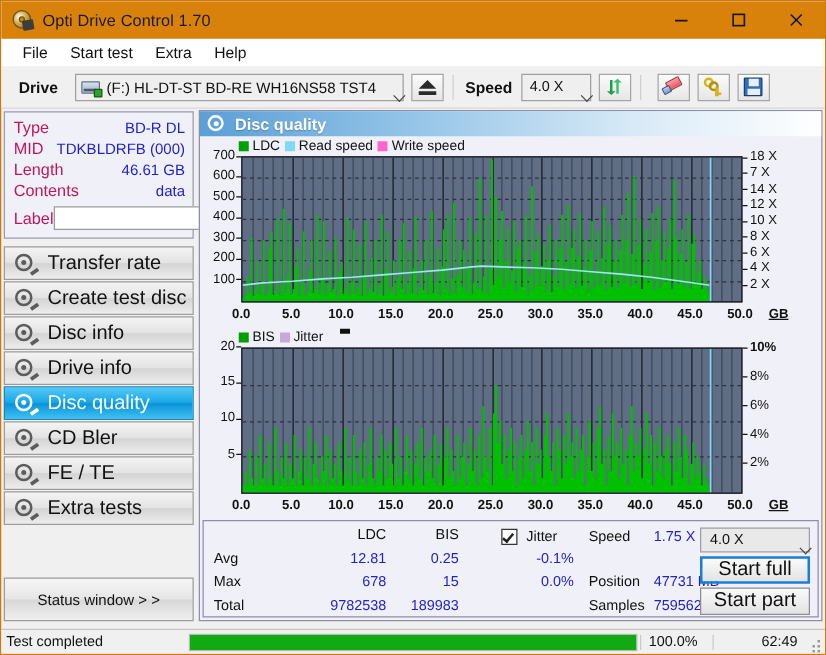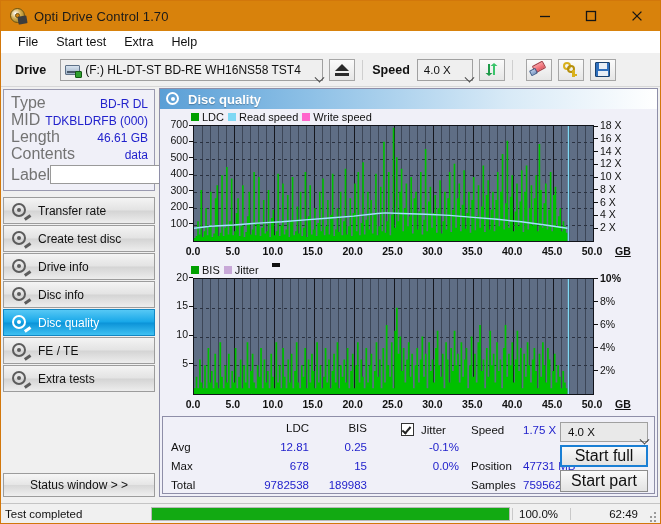--- a/index.html
+++ b/index.html
@@ -172,21 +172,21 @@
   #disc-panel {
     background: #f0f0f8; border: 1px solid #9a9ab0; margin: 1px 2px 0 1px;
   }
   #disc-header {
     height: 22px; display: flex; align-items: center; justify-content: space-between;
     padding: 0 3px 0 7px; border-bottom: 1px solid #b8b8c8; background: #f0f0f8;
   }
   #disc-header .t { font-size: 12px; font-weight: bold; color: #111; }
   #disc-rows { padding: 4px 6px 5px 7px; }
   .drow { display: flex; justify-content: space-between; align-items: baseline; height: 17px; }
-  .dk { font-size: 16px; color: #737373; }
+  .dk { font-size: 13px; color: #be185d; }
   .dv { font-size: 12px; color: #2222cc; }
   #label-row { display: flex; align-items: center; margin-top: 2px; }
   #label-row .dk { width: 42px; }
   #label-input {
     flex: 1; height: 19px; background: #fff; border: 1px solid #9a9a9a; margin-right: 4px;
   }
   #label-btn {
     width: 22px; height: 21px; border: 1px solid #a6a6a6;
     background: linear-gradient(#fbfbfb,#e4e4e4);
     display: flex; align-items: center; justify-content: center; flex: none;
@@ -200,21 +200,21 @@
     content:''; position:absolute; left:5px; top:5px; width:4px; height:4px;
     border-radius:50%; background:#f6f6ef; border:1px solid #8c8c22;
   }
 
   #navlist { margin-top: 6px; padding: 0 2px 0 1px; }
   .navbtn {
     height: 27px; margin-bottom: 1px;
     background: linear-gradient(#f4f4f4 0%, #e3e3e3 48%, #d4d4d4 52%, #ededed 100%);
     border: 1px solid #9c9c9c;
     display: flex; align-items: center; padding-left: 8px;
-    font-size: 12px; color: #111; text-align: right;
+    font-size: 16px; color: #111; text-align: right;
   }
   .navbtn.active {
     background: linear-gradient(#56c8f5 0%, #17a7e8 48%, #0b93d8 52%, #3fc1f2 100%);
     border: 1px solid #1187c4; color: #fff;
   }
   .navbtn .ico { width: 17px; height: 15px; margin-right: 9px; flex: none; position: relative; }
   .navbtn .lbl { white-space: nowrap; }
 
   .disc-ico { position: relative; width: 15px; height: 15px; }
   .disc-ico .d {
@@ -228,21 +228,21 @@
   }
   .navbtn.active .disc-ico .h { background: #ffffff; }
   .disc-ico .tail {
     position: absolute; right: -2px; bottom: 0px; width: 7px; height: 2.5px;
     background: #5c5c5c; transform: rotate(-35deg);
   }
   .navbtn.active .disc-ico .tail { background: #ffffff; }
 
   #sidebar-spacer { flex: 1; }
   #status-window-btn {
-    margin: 0 2px 0 1px; height: 24px;
+    margin: 0 2px 0 1px; height: 35px;
     background: linear-gradient(#f6f6f6 0%, #e6e6e6 48%, #d8d8d8 52%, #efefef 100%);
     border: 1px solid #9c9c9c;
     display: flex; align-items: center; justify-content: center;
     font-size: 12px; color: #111;
   }
 
   
   #content {
     flex: 1; margin: 1px 2px 0 2px;
     border: 1px solid #8e8ea8; background: #f0f0f8;
@@ -469,37 +469,45 @@
               <div class="tail"></div>
             </div>
           <div class="lbl">Create test disc</div>
         </div>
         <div class="navbtn">
           <div class="ico disc-ico">
               <div class="d"></div>
               <div class="h"></div>
               <div class="tail"></div>
             </div>
-          <div class="lbl">Drive info</div>
+          <div class="lbl">Disc info</div>
         </div>
         <div class="navbtn">
           <div class="ico disc-ico">
               <div class="d"></div>
               <div class="h"></div>
               <div class="tail"></div>
             </div>
-          <div class="lbl">Disc info</div>
+          <div class="lbl">Drive info</div>
         </div>
         <div class="navbtn active">
           <div class="ico disc-ico">
               <div class="d"></div>
               <div class="h"></div>
               <div class="tail"></div>
             </div>
           <div class="lbl">Disc quality</div>
+        </div>
+        <div class="navbtn">
+          <div class="ico disc-ico">
+              <div class="d"></div>
+              <div class="h"></div>
+              <div class="tail"></div>
+            </div>
+          <div class="lbl">CD Bler</div>
         </div>
         <div class="navbtn">
           <div class="ico disc-ico">
               <div class="d"></div>
               <div class="h"></div>
               <div class="tail"></div>
             </div>
           <div class="lbl">FE / TE</div>
         </div>
         <div class="navbtn">
@@ -624,21 +632,21 @@
           <div class="tick-lbl" style="left: 440px; top: 72.6667px;">6 X</div>
           <div style="position: absolute; left: 434px; top: 79.1667px; width: 4px; height: 1px; background: rgb(17, 17, 17);"></div>
           <div class="tick-lbl" style="left: 440px; top: 59.8889px;">8 X</div>
           <div style="position: absolute; left: 434px; top: 66.3889px; width: 4px; height: 1px; background: rgb(17, 17, 17);"></div>
           <div class="tick-lbl" style="left: 440px; top: 47.1111px;">10 X</div>
           <div style="position: absolute; left: 434px; top: 53.6111px; width: 4px; height: 1px; background: rgb(17, 17, 17);"></div>
           <div class="tick-lbl" style="left: 440px; top: 34.3333px;">12 X</div>
           <div style="position: absolute; left: 434px; top: 40.8333px; width: 4px; height: 1px; background: rgb(17, 17, 17);"></div>
           <div class="tick-lbl" style="left: 440px; top: 21.5556px;">14 X</div>
           <div style="position: absolute; left: 434px; top: 28.0556px; width: 4px; height: 1px; background: rgb(17, 17, 17);"></div>
-          <div class="tick-lbl" style="left: 440px; top: 8.77778px;">16 X</div>
+          <div class="tick-lbl" style="left: 440px; top: 8.77778px;">7 X</div>
           <div style="position: absolute; left: 434px; top: 15.2778px; width: 4px; height: 1px; background: rgb(17, 17, 17);"></div>
           <div class="tick-lbl" style="left: 440px; top: -4px;">18 X</div>
           <div style="position: absolute; left: 434px; top: 2.5px; width: 4px; height: 1px; background: rgb(17, 17, 17);"></div>
           <div class="tick-lbl" style="left: 20px; top: 122px; width: 26px; text-align: center; font-weight: bold;">0.0</div>
           <div class="tick-lbl" style="left: 59.9px; top: 122px; width: 26px; text-align: center; font-weight: bold;">5.0</div>
           <div class="tick-lbl" style="left: 99.8px; top: 122px; width: 26px; text-align: center; font-weight: bold;">10.0</div>
           <div class="tick-lbl" style="left: 139.7px; top: 122px; width: 26px; text-align: center; font-weight: bold;">15.0</div>
           <div class="tick-lbl" style="left: 179.6px; top: 122px; width: 26px; text-align: center; font-weight: bold;">20.0</div>
           <div class="tick-lbl" style="left: 219.5px; top: 122px; width: 26px; text-align: center; font-weight: bold;">25.0</div>
           <div class="tick-lbl" style="left: 259.4px; top: 122px; width: 26px; text-align: center; font-weight: bold;">30.0</div>

